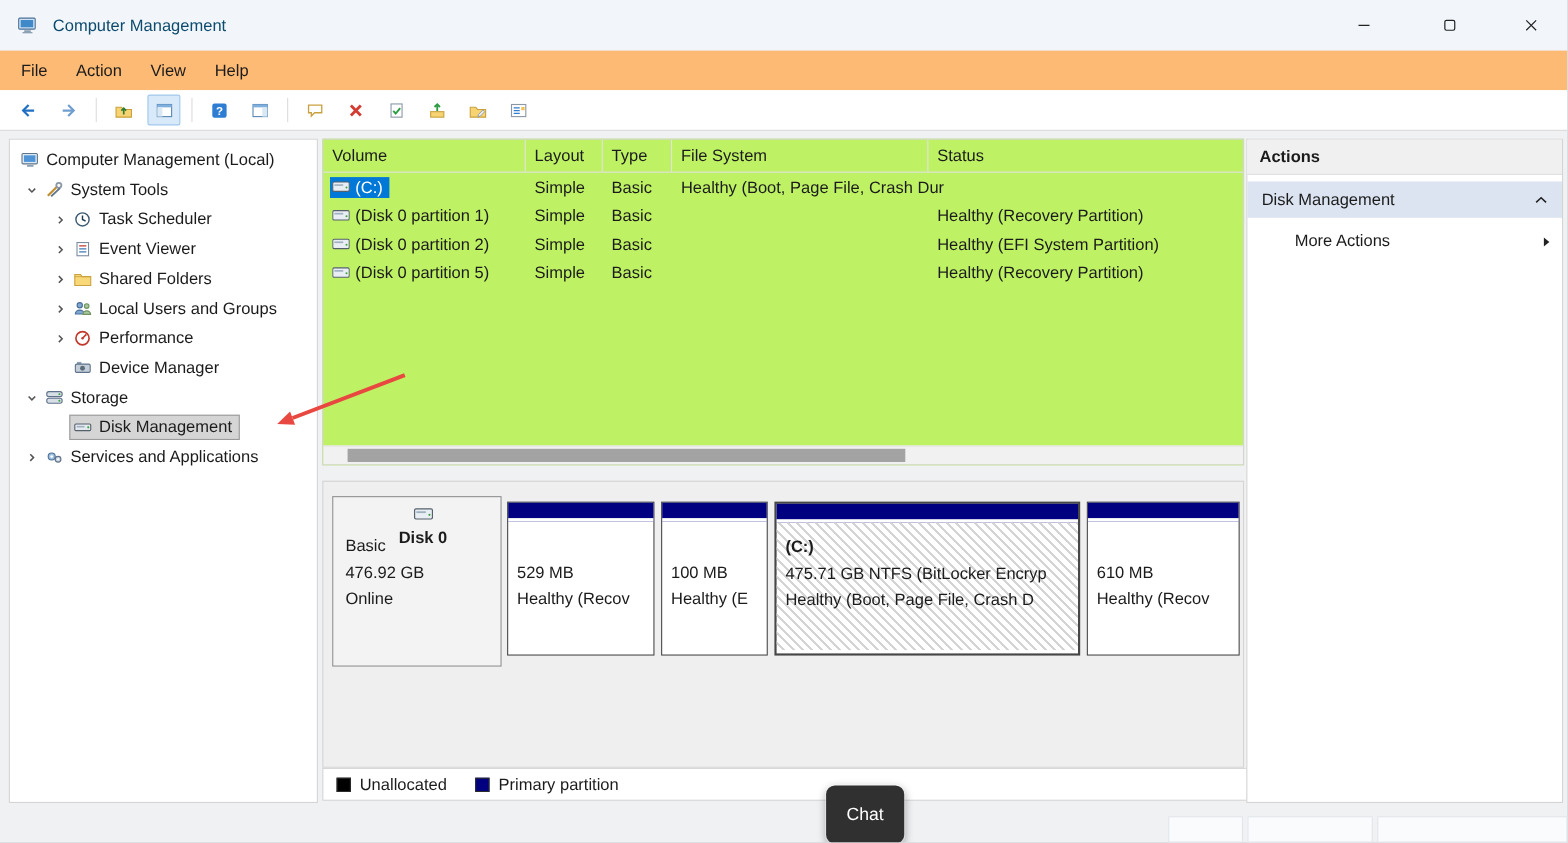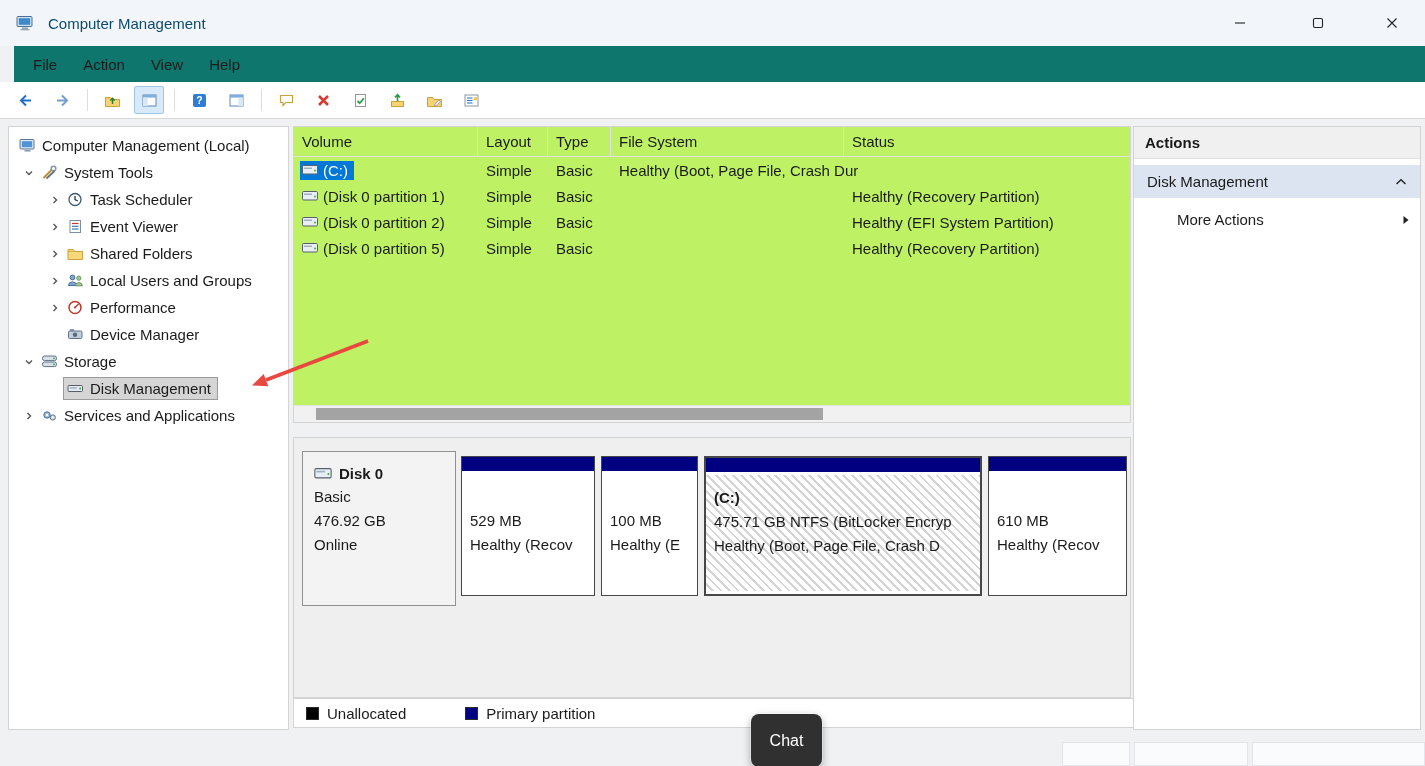--- a/index.html
+++ b/index.html
@@ -8,21 +8,21 @@
   #win{position:relative;width:1425px;height:766px;background:#f0f1f3;outline:1px solid #b5bac0;overflow:hidden;font-size:15px;color:#1b1b1b;}
 
   
   .titlebar{position:absolute;top:0;left:0;right:0;height:46px;background:#f2f6fa;display:flex;align-items:center;padding-left:16px;}
   .titlebar .wicon{margin-right:14px;display:flex;}
   .title-text{font-size:15px;color:#0c4a6e;}
   .winbtn{position:absolute;top:0;width:46px;height:46px;display:flex;align-items:center;justify-content:center;cursor:default;}
   #btn-min{left:1217px;} #btn-max{left:1295px;} #btn-close{left:1369px;}
 
   
-  .menubar{position:absolute;top:46px;left:14px;right:0;height:36px;background:#0f766e;display:flex;align-items:center;padding-left:6px;}
+  .menubar{position:absolute;top:46px;left:0;right:0;height:36px;background:#fdba74;display:flex;align-items:center;padding-left:6px;}
   .menu-item{padding:6px 13px;font-size:15px;}
 
   
   .toolbar{position:absolute;top:82px;left:0;right:0;height:37px;background:#fff;border-bottom:1px solid #d9d9d9;display:flex;align-items:center;padding-left:10px;}
   .tbtn{width:30px;height:28px;display:flex;align-items:center;justify-content:center;margin-right:7px;border:1px solid transparent;border-radius:2px;}
   .tbtn.pressed{background:#d8e9f9;border-color:#9ec7ec;}
   .tsep{width:1px;height:22px;background:#dcdcdc;margin:0 9px 0 3px;}
 
   
   #tree{position:absolute;left:8px;top:126px;width:281px;height:604px;background:#fff;border:1px solid #d4d4d4;padding-top:5px;overflow:hidden;}
@@ -45,33 +45,33 @@
   .vc{padding-left:8px;white-space:nowrap;overflow:hidden;display:flex;align-items:center;}
   .vc.first{padding-left:6px;}
   .volwrap{display:inline-flex;align-items:center;gap:5px;padding:1px 6px 1px 2px;}
   .volwrap.sel{color:#fff;}
   .hscroll{position:absolute;left:0;right:0;bottom:0;height:17px;background:#f1f1f1;border-top:1px solid #e3e3e3;}
   .hthumb{position:absolute;left:22px;top:2px;width:507px;height:12px;background:#a3a3a3;}
 
   
   #graph{position:absolute;left:293px;top:437px;width:838px;height:261px;background:#efefef;border:1px solid #d4d4d4;}
   #disk0{position:absolute;left:8px;top:13px;width:154px;height:155px;background:#f3f3f3;border:1px solid #919191;padding:9px 0 0 11px;}
-  .dtitle{display:flex;align-items:center;gap:7px;font-weight:bold;height:24px;}
+  .dtitle{display:flex;align-items:center;gap:7px;font-weight:bold;height:24px;flex-direction:column;}
   .dline{height:24px;line-height:24px;}
   .part{position:absolute;top:18px;height:140px;background:#fff;border:1px solid #474747;}
   .part.selected{border-width:2px;}
   .pt0{left:167px;width:134px;} .pt1{left:307px;width:97px;} .pt2{left:410px;width:278px;} .pt3{left:694px;width:139px;}
   .part-bar{height:17px;border-bottom:3px solid #fff;}
   .part-body{padding:11px 8px 0;height:calc(100% - 20px);}
   .part.selected .part-body{background-image:repeating-linear-gradient(45deg,rgba(0,0,0,0) 0 4px,#d4d4d4 4px 6px);}
   .pl{height:24px;line-height:24px;white-space:nowrap;overflow:hidden;}
   .pname{font-weight:bold;}
 
   
-  #legend{position:absolute;left:293px;top:698px;width:978px;height:30px;background:#fff;border:1px solid #d4d4d4;display:flex;align-items:center;padding-left:12px;gap:33px;}
+  #legend{position:absolute;left:293px;top:698px;width:978px;height:30px;background:#fff;border:1px solid #d4d4d4;display:flex;align-items:center;padding-left:12px;}
   .leg{display:flex;align-items:center;margin-right:26px;}
   .legsq{width:13px;height:13px;border:1px solid #2b2b2b;margin-right:8px;}
 
   
   #actions{position:absolute;left:1133px;top:126px;width:288px;height:604px;background:#fff;border:1px solid #d4d4d4;}
   .ahead{height:32px;display:flex;align-items:center;padding-left:11px;font-weight:bold;background:#f0f0f0;border-bottom:1px solid #e0e0e0;}
   .arow1{height:33px;margin-top:6px;display:flex;align-items:center;justify-content:space-between;padding:0 13px;}
   .arow2{height:31px;margin-top:6px;display:flex;align-items:center;padding-left:43px;position:relative;}
   .arow2 .tri{position:absolute;right:10px;display:flex;}
 

